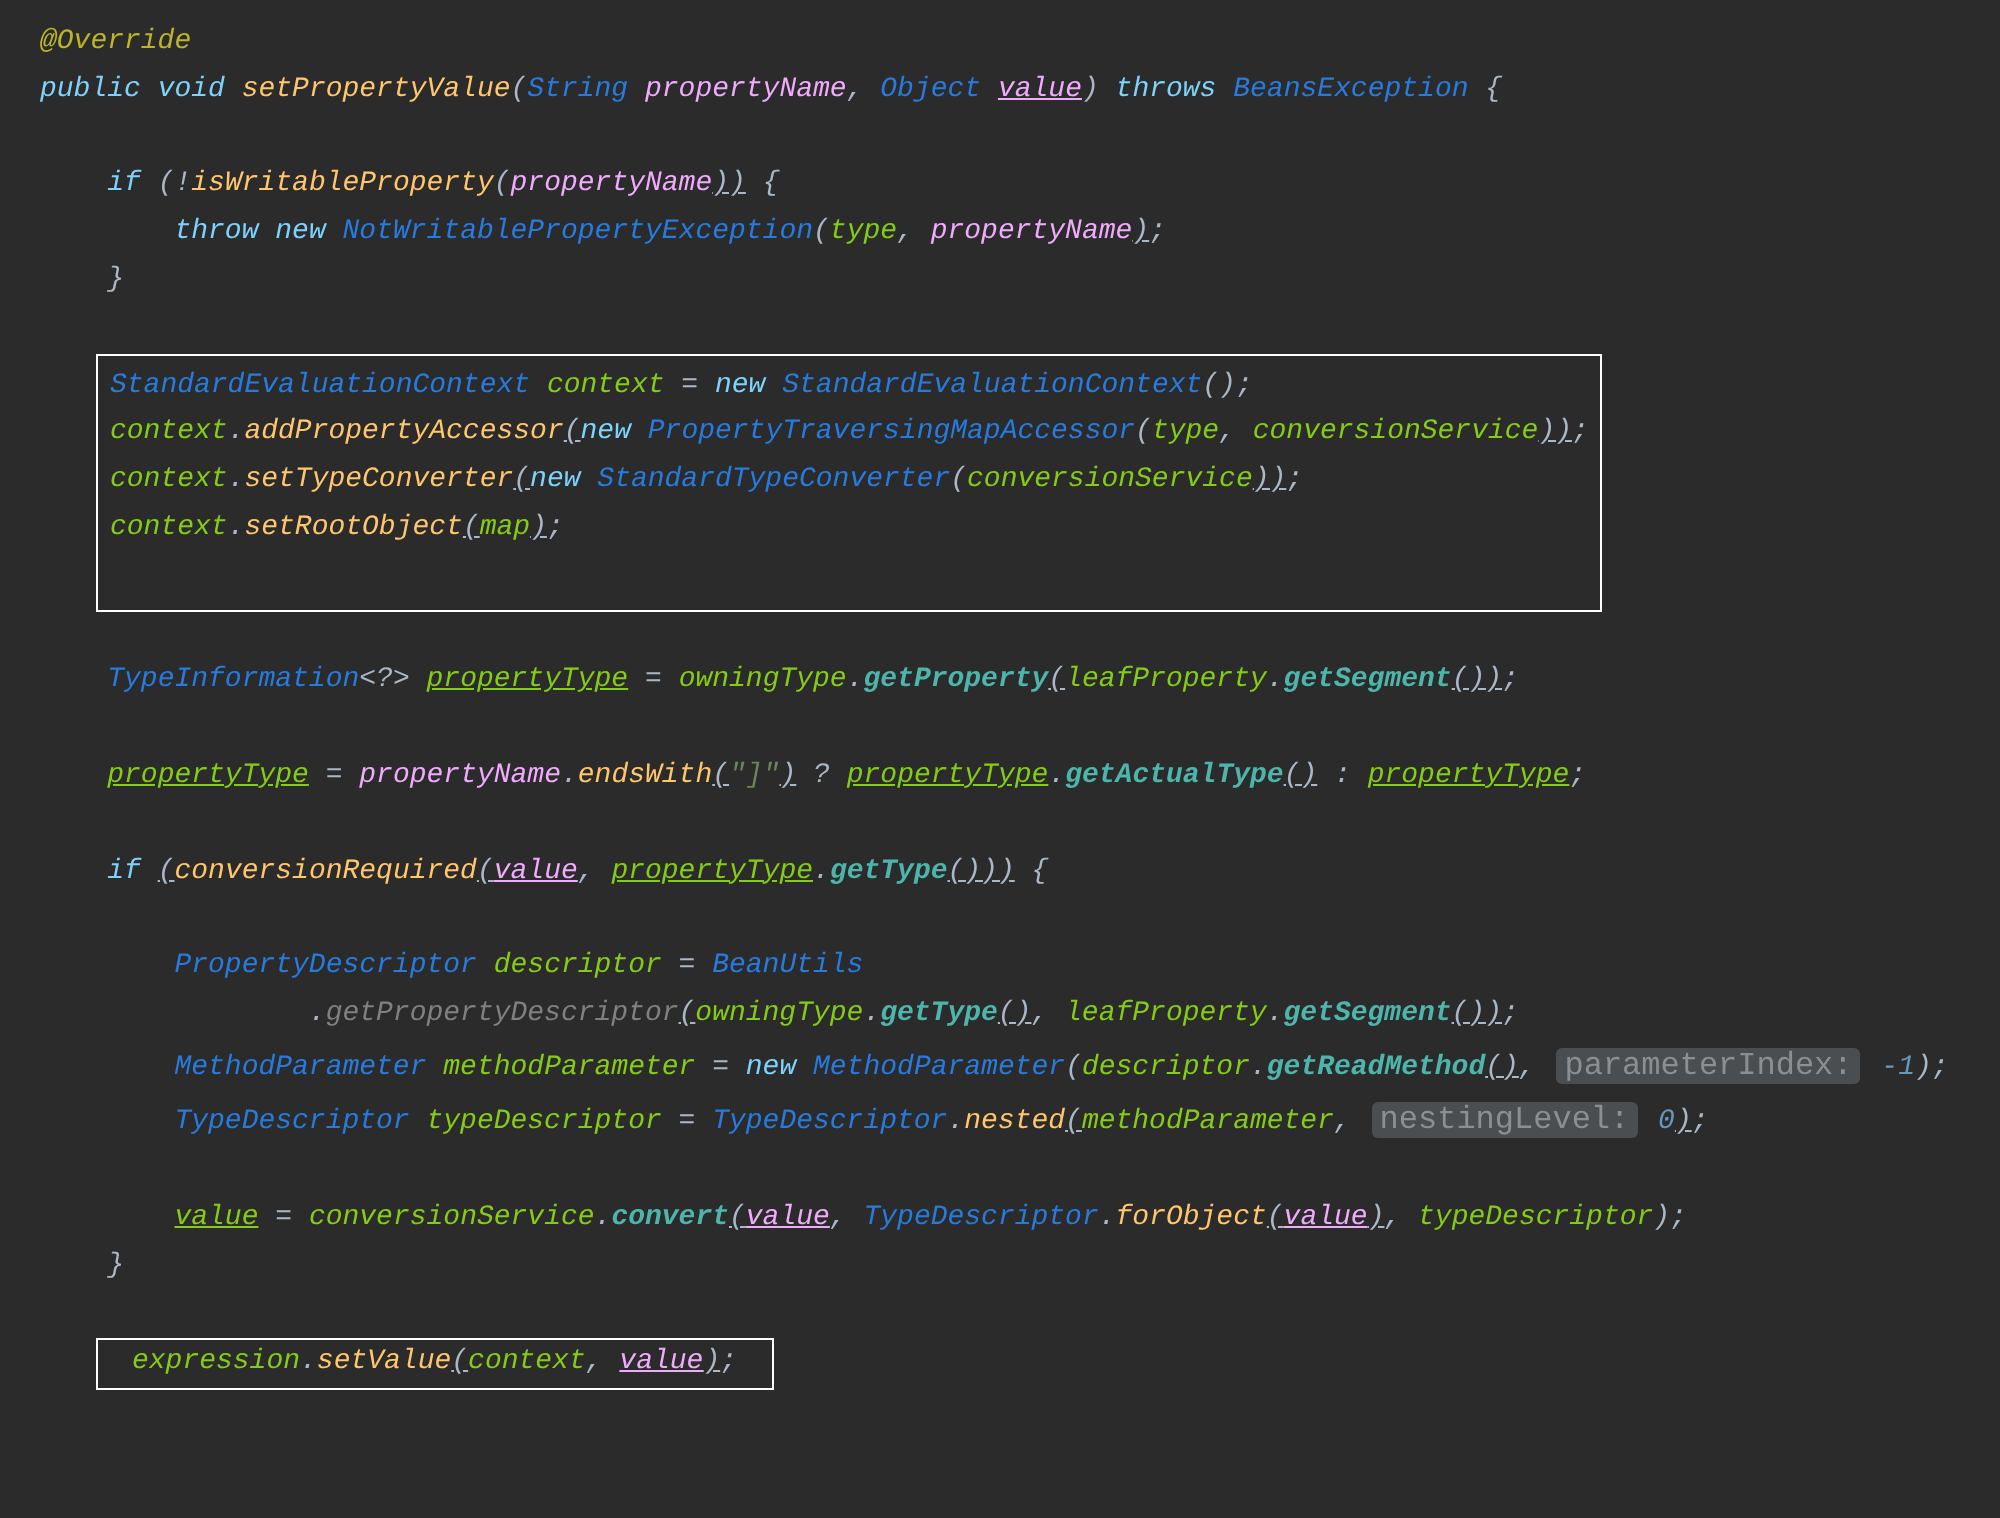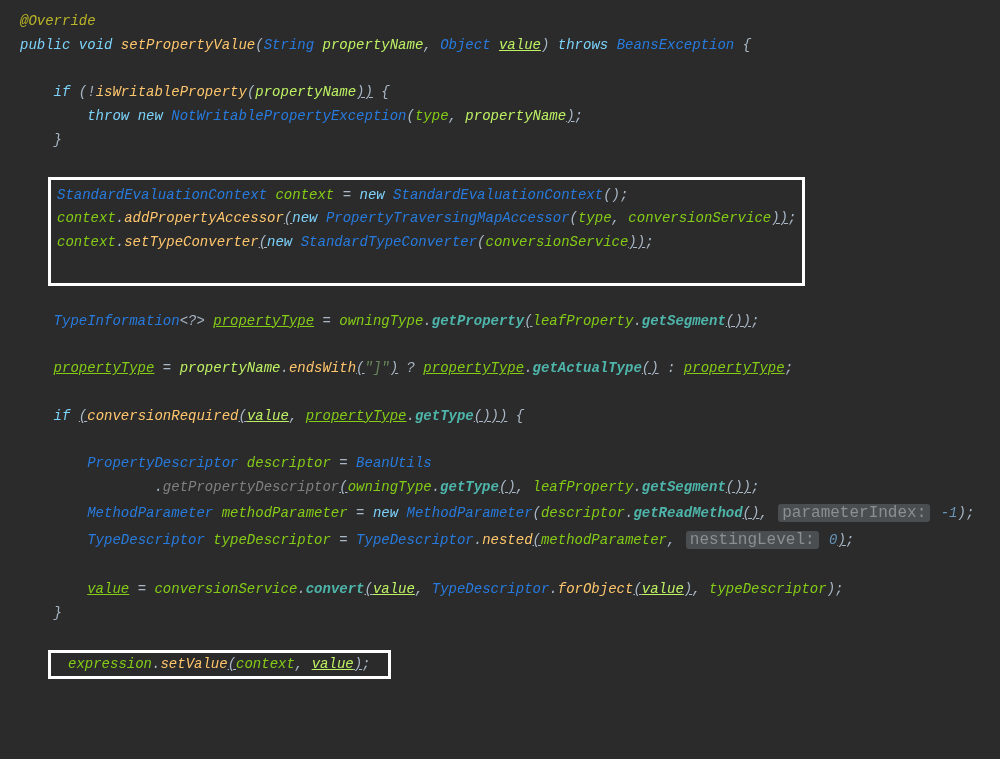--- a/index.html
+++ b/index.html
@@ -2,32 +2,32 @@
 <html><head>
 <meta charset="utf-8">
 <style>
   html,body{margin:0;padding:0;background:#2b2b2b;color:#a9b7c6;font-family:"Consolas","Courier New",monospace;font-size:14px;font-style:italic;}
   body{padding:10px 5px 10px 20px;line-height:1.7;width:1000px;box-sizing:border-box;}
   .line{white-space:pre;}
   .kw{color:#7dd3fc;}           
   .ann{color:#bbb529;}          
   .type{color:#287bde;}         
   .name{color:#ffc66d;}         
-  .param{color:#bef264;}        
+  .param{color:#f0abfc;}        
   .und{text-decoration:underline;}
   .call{color:#ffc66d;}         
   .callTeal{color:#4eb5ab;font-weight:bold;} 
   .var{color:#84cc16;}          
   .str{color:#6a8759;}          
   .constPurple{color:#9876aa;}  
   .num{color:#6897bb;}
   .p{color:#a9b7c6;}            
   .hint{background:#4b4e51;color:#8a8f92;font-style:normal;border-radius:3px;padding:0 4px;margin:0 2px;font-size:16px;}
   .stubborn{color:#808080;}     
-  .boxed{border:3px solid #ffffff;position:relative;display:inline-block;}
+  .boxed{border:1px solid #ffffff;position:relative;display:inline-block;}
   .boxedPad{padding:4px 6px;}
   .boxedTight{padding:0 17px;}
   .codeblock{position:relative;}
 </style>
 </head>
 <body>
 
 <div class="codeblock">
 
 <div class="line"><span class="ann">@Override</span></div>
@@ -39,20 +39,21 @@
 <div class="line">    <span class="kw">if</span> <span class="p">(</span><span class="p">!</span><span class="call">isWritableProperty</span><span class="p">(</span><span class="param">propertyName</span><span class="p und">))</span> <span class="p">{</span></div>
 <div class="line">        <span class="kw">throw</span> <span class="kw">new</span> <span class="type">NotWritablePropertyException</span><span class="p">(</span><span class="var">type</span><span class="p">, </span><span class="param">propertyName</span><span class="p und">)</span><span class="p">;</span></div>
 <div class="line">    <span class="p">}</span></div>
 
 <div class="line">&nbsp;</div>
 
 <div class="boxed boxedPad" style="margin-left:28px;">
 <div class="line"><span class="type">StandardEvaluationContext</span> <span class="var">context</span> <span class="p">=</span> <span class="kw">new</span> <span class="type">StandardEvaluationContext</span><span class="p">();</span></div>
 <div class="line"><span class="var">context</span><span class="p">.</span><span class="call">addPropertyAccessor</span><span class="p und">(</span><span class="kw">new</span> <span class="type">PropertyTraversingMapAccessor</span><span class="p">(</span><span class="var">type</span><span class="p">, </span><span class="var">conversionService</span><span class="p und">))</span><span class="p">;</span></div>
 <div class="line"><span class="var">context</span><span class="p">.</span><span class="call">setTypeConverter</span><span class="p und">(</span><span class="kw">new</span> <span class="type">StandardTypeConverter</span><span class="p">(</span><span class="var">conversionService</span><span class="p und">))</span><span class="p">;</span></div>
+<div class="line"><span class="var">context</span><span class="p">.</span><span class="call">setRootObject</span><span class="p und">(</span><span class="var">map</span><span class="p und">)</span><span class="p">;</span></div>
 <div class="line">&nbsp;</div>
 </div>
 
 <div class="line">&nbsp;</div>
 
 <div class="line">    <span class="type">TypeInformation</span><span class="p">&lt;?&gt;</span> <span class="var und">propertyType</span> <span class="p">=</span> <span class="var">owningType</span><span class="p">.</span><span class="callTeal">getProperty</span><span class="p und">(</span><span class="var">leafProperty</span><span class="p">.</span><span class="callTeal">getSegment</span><span class="p und">())</span><span class="p">;</span></div>
 
 <div class="line">&nbsp;</div>
 
 <div class="line">    <span class="var und">propertyType</span> <span class="p">=</span> <span class="param">propertyName</span><span class="p">.</span><span class="call">endsWith</span><span class="p und">(</span><span class="str">"]"</span><span class="p und">)</span> <span class="p">?</span> <span class="var und">propertyType</span><span class="p">.</span><span class="callTeal">getActualType</span><span class="p und">()</span> <span class="p">:</span> <span class="var und">propertyType</span><span class="p">;</span></div>

